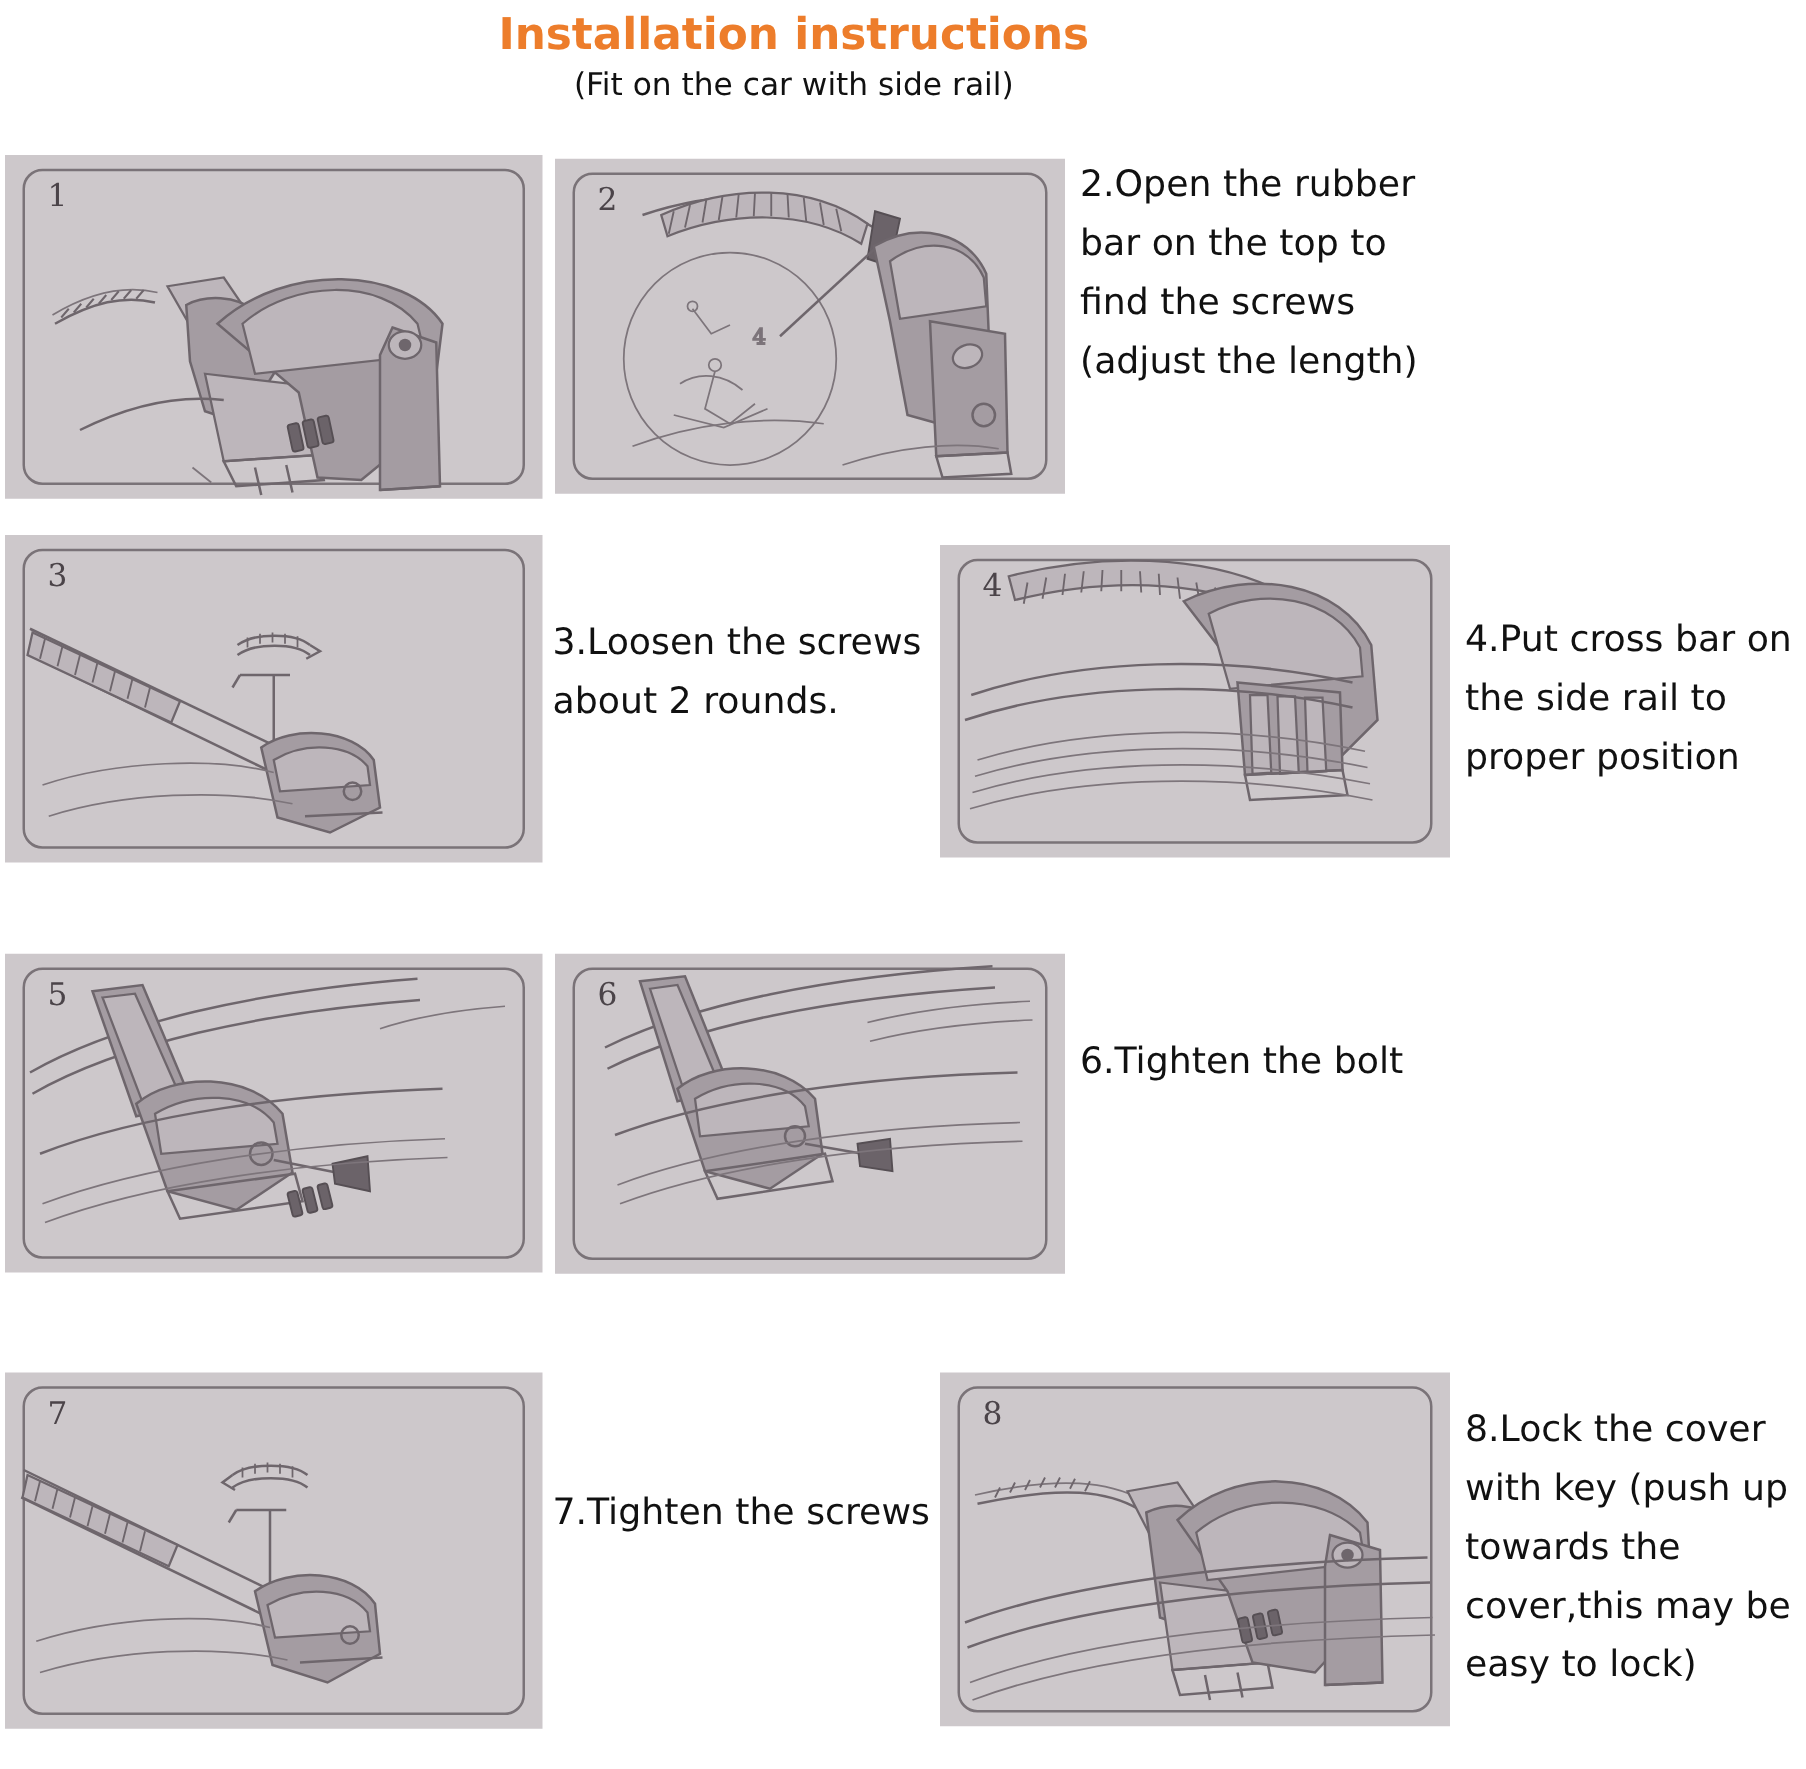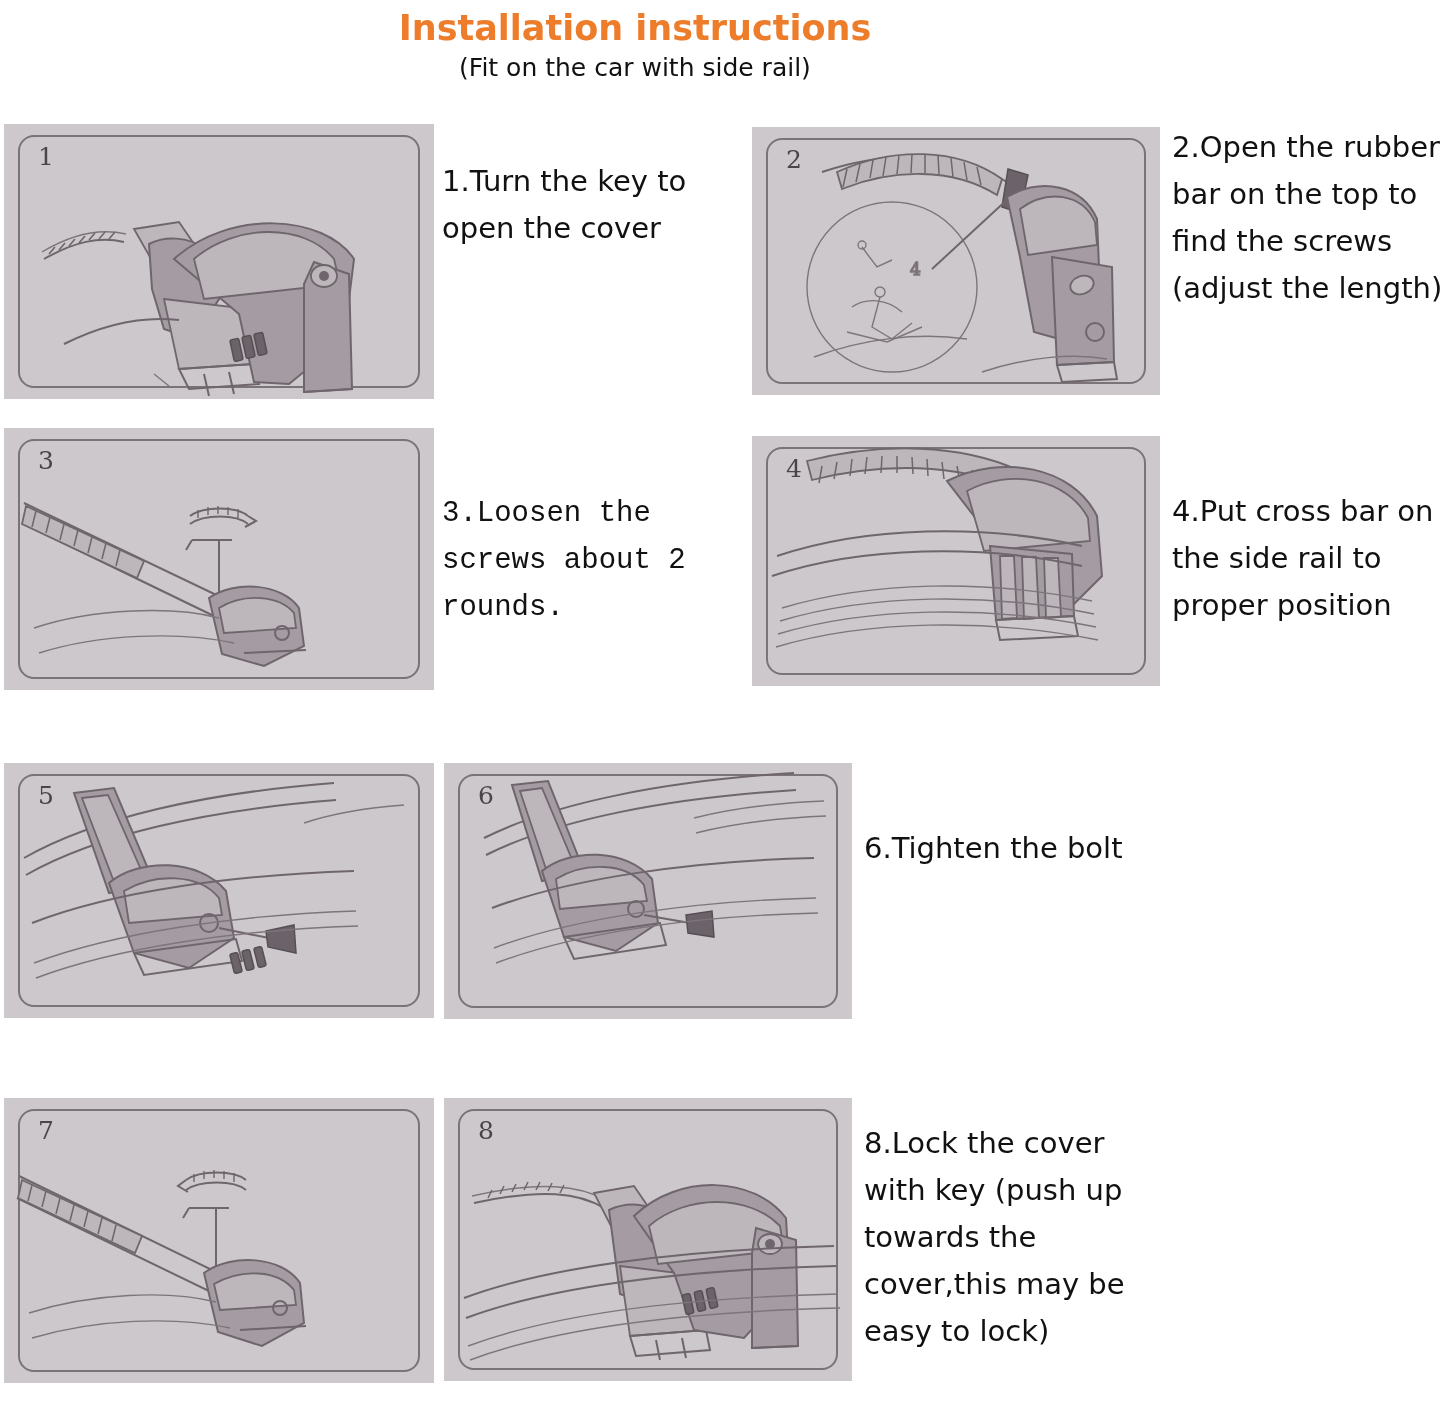--- a/index.html
+++ b/index.html
@@ -105,21 +105,21 @@
   .f8 { width: 408px; height: 283px; margin-left: 0px; margin-top: 0px; }
   .spacer-mid { width: 10px; }
 
   .row1 { height: 330px; }
   .row2 { height: 335px; }
   .row3 { height: 335px; }
   .row4 { height: 300px; }
 
   .cap1 { padding-top: 60px; }
   .cap2 { padding-top: 26px; width: 300px; }
-  .cap3 { padding-top: 62px; font-family: Liberation Mono, monospace; }
+  .cap3 { padding-top: 62px; }
   .cap4 { padding-top: 60px; width: 300px;}
   .cap5 { padding-top: 62px; }
   .cap6 { padding-top: 62px; width: 300px;}
   .cap7 { padding-top: 88px; }
   .cap8 { padding-top: 22px; width: 300px;}
 
   .line-art { stroke: #6e666c; fill: none; stroke-width: 2; }
   .line-art-thin { stroke: #7d757b; fill: none; stroke-width: 1.4; }
   .fill-grey { fill: #a49ca2; stroke: #6e666c; stroke-width: 2; }
   .fill-dark { fill: #6b6369; stroke: #564f54; stroke-width: 1.5; }
@@ -161,21 +161,20 @@
             <path class="line-art" d="M300 268 L348 265"></path>
             <g class="fill-dark">
               <rect x="228" y="215" width="9" height="22" rx="2" transform="rotate(-12 232 226)"></rect>
               <rect x="240" y="212" width="9" height="22" rx="2" transform="rotate(-12 244 223)"></rect>
               <rect x="252" y="209" width="9" height="22" rx="2" transform="rotate(-12 256 220)"></rect>
             </g>
             <path class="line-art" d="M60 220 C100 200, 140 192, 175 196"></path>
             <path class="line-art-thin" d="M150 250 L165 262"></path>
           </svg>
         </div>
-        <div class="caption cap-left cap1">1.Turn the key to open the cover</div>
       </div>
       <div class="spacer-mid"></div>
       <div class="cell">
         <div class="fig f2">
           <div class="inner-frame"></div>
           <div class="num">2</div>
           <svg width="408" height="268" viewBox="0 0 408 268">
             <path class="line-art" d="M70 45 C130 25, 200 22, 255 55"></path>
             <path class="fill-light" d="M85 45 C140 20, 205 20, 250 52 L245 68 C200 40, 140 42, 90 62 Z"></path>
             <g stroke="#6e666c" stroke-width="1.5">
@@ -350,20 +349,21 @@
               <path d="M190 76 l0 8 M200 73 l0 8 M210 72 l0 8 M220 73 l0 8 M230 75 l0 9"></path>
             </g>
             <path class="fill-grey" d="M200 175 C228 155, 278 158, 296 185 L300 225 L258 248 L214 234 Z"></path>
             <path class="fill-light" d="M210 186 C238 170, 274 172, 290 192 L292 207 L216 212 Z"></path>
             <path class="line-art" d="M236 232 L302 228"></path>
             <circle class="line-art" cx="276" cy="210" r="7"></circle>
             <path class="line-art-thin" d="M25 215 C88 195, 165 192, 212 204"></path>
             <path class="line-art-thin" d="M28 240 C92 221, 170 218, 226 230"></path>
           </svg>
         </div>
+        <div class="caption cap-left cap7">7.Tighten the screws</div>
       </div>
       <div class="spacer-mid"></div>
       <div class="cell">
         <div class="fig f8">
           <div class="inner-frame"></div>
           <div class="num">8</div>
           <svg width="408" height="283" viewBox="0 0 408 283">
             <path class="line-art" d="M30 105 C100 90, 135 95, 160 110"></path>
             <path class="line-art-thin" d="M28 98 C98 82, 136 88, 162 102"></path>
             <g stroke="#6e666c" stroke-width="1.5" fill="none">

